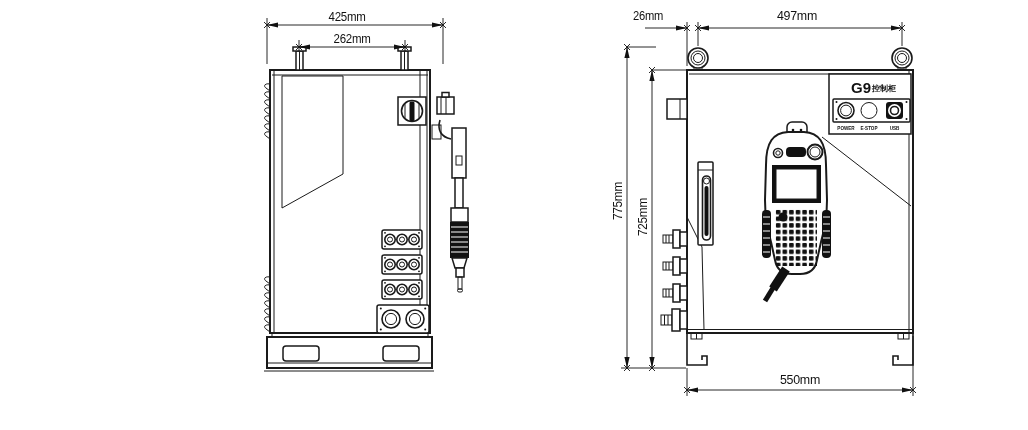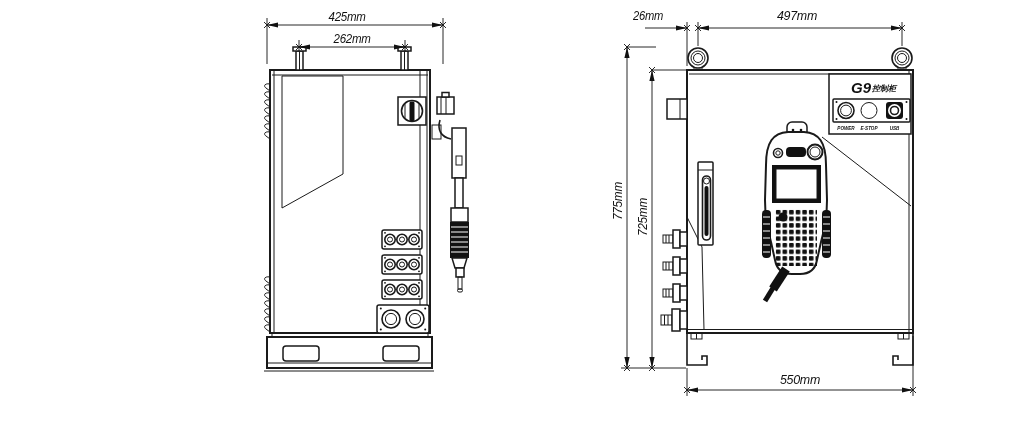--- a/index.html
+++ b/index.html
@@ -1,16 +1,16 @@
 <!DOCTYPE html>
 <html><head>
 <meta charset="utf-8">
 <style>
   html,body{margin:0;padding:0;background:#ffffff;}
-  .stage{position:relative;width:1028px;height:430px;background:#ffffff;overflow:hidden;font-style:italic;}
+  .stage{position:relative;width:1028px;height:430px;background:#ffffff;overflow:hidden;}
   svg{display:block;}
   .ol{fill:#ffffff;stroke:#1a1a1a;stroke-width:2;}
   .ol2{fill:#ffffff;stroke:#1a1a1a;stroke-width:1.5;}
   .ln{fill:none;stroke:#1a1a1a;stroke-width:1;}
   .lnb{fill:none;stroke:#1a1a1a;stroke-width:1.6;}
   .dimln{fill:none;stroke:#111111;stroke-width:0.9;}
   .tickln{stroke:#111111;stroke-width:0.9;fill:none;}
   .arrow{fill:#111111;stroke:none;}
   .fillb{fill:#111111;stroke:none;}
   .dimtext{font-family:"Liberation Sans",sans-serif;font-size:13px;fill:#111111;letter-spacing:-0.3px;}

